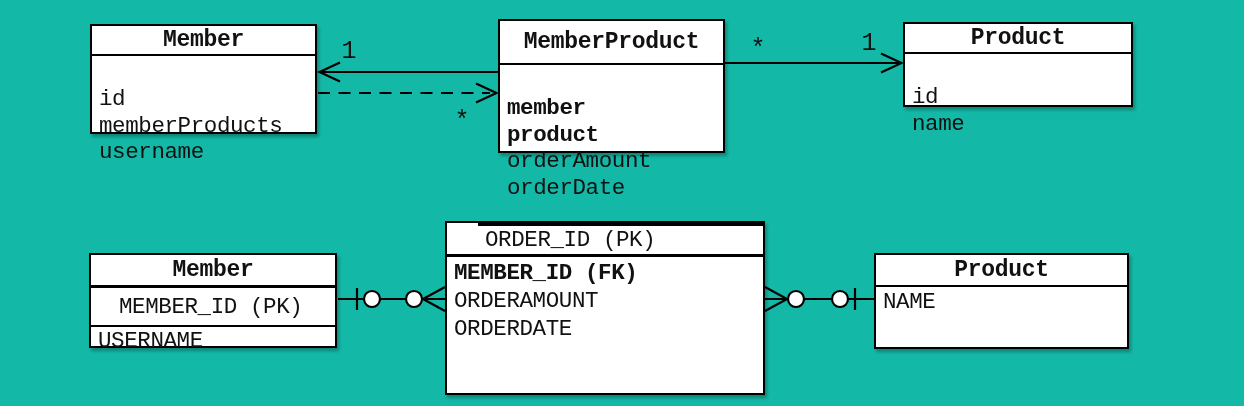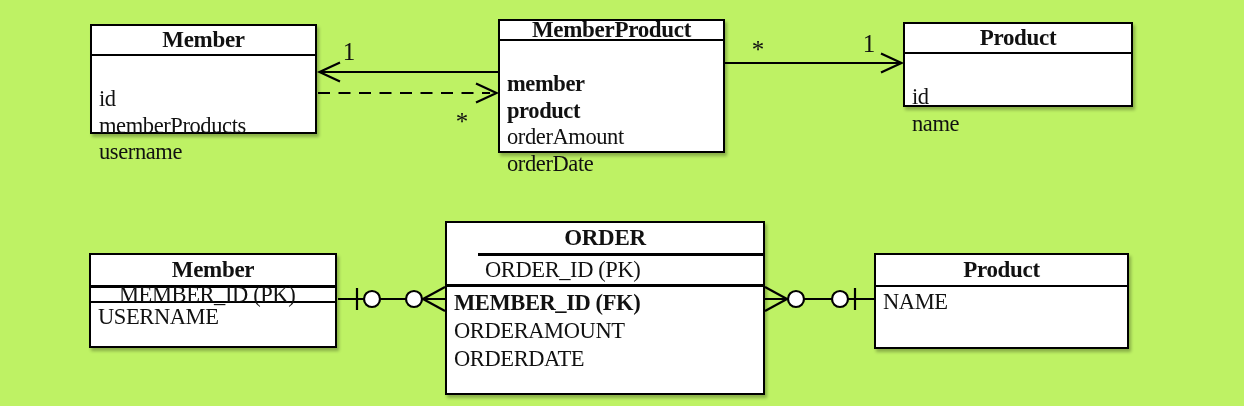--- a/index.html
+++ b/index.html
@@ -1,21 +1,21 @@
 <!DOCTYPE html>
 <html><head>
 <meta charset="utf-8">
 <style>
   html, body { margin: 0; padding: 0; background: #ffffff; }
   .canvas {
     position: relative;
     width: 1244px;
     height: 406px;
-    background: #bef264;
-    font-family: Liberation Serif, serif;
+    background: #14b8a6;
+    font-family: Liberation Mono, monospace;
     color: #111;
     overflow: hidden;
   }
   .overlay {
     position: absolute;
     left: 0; top: 0;
     width: 1244px; height: 406px;
   }
   
   .box {
@@ -128,21 +128,21 @@
   <div class="box" style="left:90px; top:24px; width:227px; height:110px;">
     <div class="box-title" style="height:30px;">Member</div>
     <div class="uml-body">
       <div class="uml-field">id</div>
       <div class="uml-field">memberProducts</div>
       <div class="uml-field">username</div>
     </div>
   </div>
 
   <div class="box" style="left:498px; top:19px; width:227px; height:134px;">
-    <div class="box-title" style="height:20px;">MemberProduct</div>
+    <div class="box-title" style="height:44px;">MemberProduct</div>
     <div class="uml-body">
       <div class="uml-field bold">member</div>
       <div class="uml-field bold">product</div>
       <div class="uml-field">orderAmount</div>
       <div class="uml-field">orderDate</div>
     </div>
   </div>
 
   <div class="box" style="left:903px; top:22px; width:230px; height:85px;">
     <div class="box-title" style="height:30px;">Product</div>
@@ -152,26 +152,25 @@
     </div>
   </div>
 
   <div class="mult" style="left:349px; top:51px;">1</div>
   <div class="mult" style="left:462px; top:121px;">*</div>
   <div class="mult" style="left:758px; top:49px;">*</div>
   <div class="mult" style="left:869px; top:43px;">1</div>
 
   <div class="box" style="left:89px; top:253px; width:248px; height:95px;">
     <div class="box-title" style="height:30px; border-bottom:none;">Member</div>
-    <div class="er-row thick" style="height:16px;padding-left:28px;">MEMBER_ID (PK)</div>
+    <div class="er-row thick" style="height:40px;padding-left:28px;">MEMBER_ID (PK)</div>
     <div class="er-row" style="height:30px;">USERNAME</div>
   </div>
 
   <div class="box" style="left:445px; top:221px; width:320px; height:174px;">
-    <div class="box-title" style="height:30px; border-bottom:none;">ORDER</div>
     <div class="er-row thick" style="height:31px;margin-left:31px;">ORDER_ID (PK)</div>
     <div class="er-compartment">
       <div class="er-line bold">MEMBER_ID (FK)</div>
       <div class="er-line">ORDERAMOUNT</div>
       <div class="er-line">ORDERDATE</div>
     </div>
   </div>
 
   <div class="box" style="left:874px; top:253px; width:255px; height:96px;">
     <div class="box-title" style="height:30px; border-bottom:none;">Product</div>

